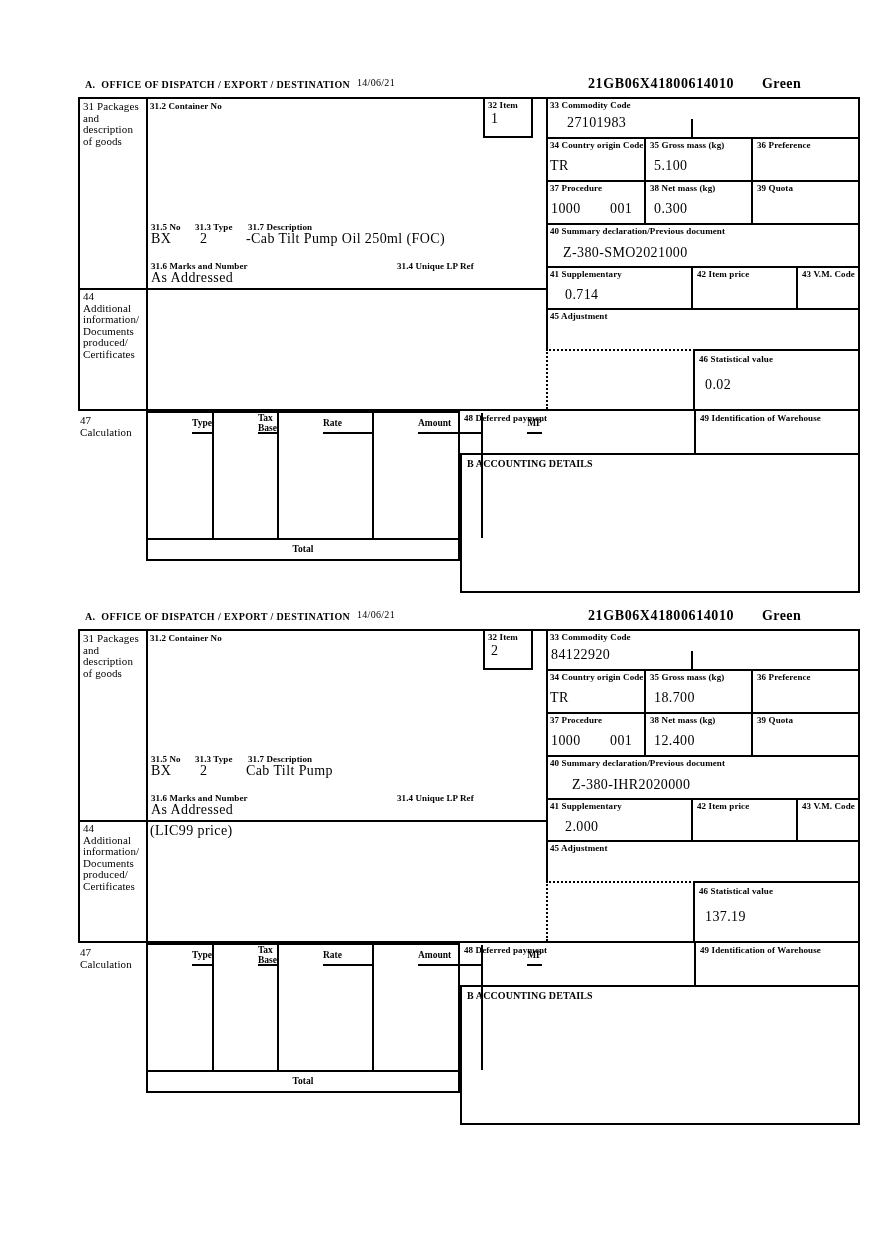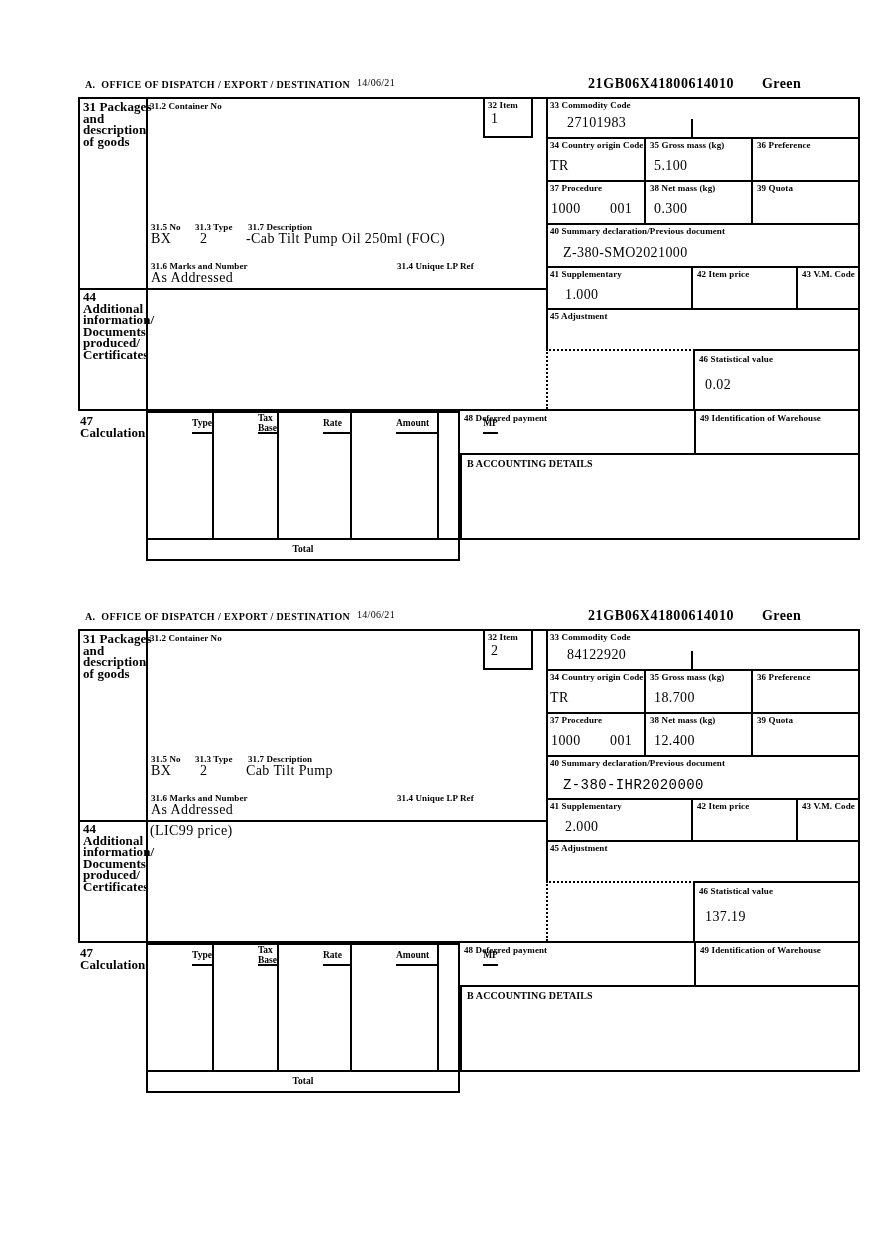--- a/index.html
+++ b/index.html
@@ -1,20 +1,20 @@
 <!DOCTYPE html>
 <html><head>
 <meta charset="utf-8">
 <style>
   html,body{margin:0;padding:0;background:#fff;}
   #doc{position:relative;width:882px;height:1250px;background:#fff;color:#000;
        font-family:"Liberation Serif","DejaVu Serif",serif;overflow:hidden;}
   .section{position:absolute;left:0;width:882px;height:500px;}
   .lbl{position:absolute;font-weight:bold;font-size:9px;letter-spacing:.1px;white-space:nowrap;line-height:11px;}
-  .lbl-lines{position:absolute;font-weight:bold;font-size:13px;letter-spacing:.1px;line-height:11.5px;}
+  .lbl-lines{position:absolute;font-weight:normal;font-size:11px;letter-spacing:.1px;line-height:11.5px;}
   .val{position:absolute;font-size:14px;letter-spacing:.4px;white-space:pre;line-height:15px;}
   .hdr-office{position:absolute;left:85px;top:5px;font-weight:bold;font-size:10px;letter-spacing:.4px;white-space:pre;}
   .hdr-date{position:absolute;left:357px;top:3px;font-size:10px;letter-spacing:.3px;}
   .hdr-mrn{position:absolute;left:588px;top:2px;font-weight:bold;font-size:14px;letter-spacing:.6px;}
   .hdr-route{position:absolute;left:762px;top:2px;font-weight:bold;font-size:14px;letter-spacing:.4px;}
   .mainbox{position:absolute;left:78px;top:23px;width:782px;height:314px;border:2px solid #000;box-sizing:border-box;}
   .vsolid{position:absolute;width:0;border-left:2px solid #000;}
   .vdot{position:absolute;width:0;border-left:2px dotted #000;}
   .hsolid{position:absolute;height:0;border-top:2px solid #000;}
   .hdot{position:absolute;height:0;border-top:2px dotted #000;}
@@ -22,30 +22,30 @@
   .bb{border-bottom:2px solid #000;}
   .br{border-right:2px solid #000;}
   .cell .clbl{position:absolute;left:4px;top:1px;font-weight:bold;font-size:9px;letter-spacing:.1px;white-space:nowrap;}
   .cell .cval{position:absolute;font-size:14px;letter-spacing:.4px;white-space:pre;}
   .box32{position:absolute;left:403px;top:0;width:50px;height:39px;box-sizing:border-box;
          border-left:2px solid #000;border-right:2px solid #000;border-bottom:2px solid #000;}
   .table47{position:absolute;left:146px;top:337px;width:314px;height:129px;border:2px solid #000;box-sizing:border-box;display:flex;}
   .t47col{height:100%;box-sizing:border-box;margin-left:44px;}
   .t47col .th{height:21px;border-bottom:2px solid #000;box-sizing:border-box;display:flex;align-items:center;justify-content:center;
               font-weight:bold;font-size:9.5px;}
-  .th.right{justify-content:flex-end;padding-right:8px;}
+  .th.right{justify-content:flex-end;padding-right:30px;}
   .totalrow{position:absolute;left:146px;top:466px;width:314px;height:21px;box-sizing:border-box;
             border-left:2px solid #000;border-right:2px solid #000;border-bottom:2px solid #000;
             text-align:center;font-weight:bold;font-size:9.5px;line-height:18px;}
   .row4849{position:absolute;left:460px;top:337px;width:400px;height:42px;box-sizing:border-box;
            border-right:2px solid #000;display:flex;}
   .cell48{width:236px;height:100%;border-right:2px solid #000;box-sizing:border-box;position:relative;}
   .cell49{flex:1;height:100%;position:relative;}
   .rlbl{position:absolute;left:4px;top:2px;font-weight:bold;font-size:9px;letter-spacing:.1px;white-space:nowrap;}
-  .bbox{position:absolute;left:460px;top:379px;width:400px;height:87px;border:2px solid #000;box-sizing:border-box;}
+  .bbox{position:absolute;left:460px;top:379px;width:400px;height:140px;border:2px solid #000;box-sizing:border-box;}
 </style>
 </head>
 <body>
 
 <div id="doc">
   <div class="section" style="top: 74px;">
 
     <div class="hdr-office">A.  OFFICE OF DISPATCH / EXPORT / DESTINATION</div>
     <div class="hdr-date">14/06/21</div>
     <div class="hdr-mrn">21GB06X41800614010</div>
@@ -129,21 +129,21 @@
         <div class="cval" style="left:8px;top:19px;"></div>
       </div>
 
       <div class="cell bb" style="left:466px;top:126px;width:312px;height:43px;">
         <div class="clbl">40 Summary declaration/Previous document</div>
         <div class="cval" style="left:17px;top:20px;">Z-380-SMO2021000</div>
       </div>
 
       <div class="cell bb br" style="left:466px;top:169px;width:147px;height:42px;">
         <div class="clbl">41 Supplementary</div>
-        <div class="cval" style="left:19px;top:19px;">1.000</div>
+        <div class="cval" style="left:19px;top:19px;">0.714</div>
       </div>
       <div class="cell bb br" style="left:613px;top:169px;width:105px;height:42px;">
         <div class="clbl">42 Item price</div>
         <div class="cval" style="left:8px;top:19px;"></div>
       </div>
       <div class="cell bb" style="left:718px;top:169px;width:60px;height:42px;">
         <div class="clbl">43 V.M. Code</div>
         <div class="cval" style="left:6px;top:19px;"></div>
       </div>
 
@@ -251,21 +251,21 @@
       <div class="val" style="left:120px;top:132px;">2</div>
       <div class="val" style="left:166px;top:132px;">Cab Tilt Pump</div>
 
       <div class="lbl" style="left:71px;top:162px;">31.6 Marks and Number</div>
       <div class="lbl" style="left:317px;top:162px;">31.4 Unique LP Ref</div>
       <div class="val" style="left:71px;top:171px;">As Addressed</div>
       <div class="val" style="left:317px;top:171px;"></div>
 
       <div class="cell bb" style="left:466px;top:0;width:312px;height:40px;">
         <div class="clbl">33 Commodity Code</div>
-        <div class="cval" style="left:21px;top:16px;">84122920</div>
+        <div class="cval" style="left:5px;top:16px;">84122920</div>
         <div class="vsolid" style="left:145px;top:20px;height:18px;"></div>
       </div>
 
       <div class="cell bb br" style="left:466px;top:40px;width:100px;height:43px;">
         <div class="clbl">34 Country origin Code</div>
         <div class="cval" style="left:4px;top:19px;">TR</div>
       </div>
       <div class="cell bb br" style="left:566px;top:40px;width:107px;height:43px;">
         <div class="clbl">35 Gross mass (kg)</div>
         <div class="cval" style="left:8px;top:19px;">18.700</div>
@@ -284,21 +284,21 @@
         <div class="clbl">38 Net mass (kg)</div>
         <div class="cval" style="left:8px;top:19px;">12.400</div>
       </div>
       <div class="cell bb" style="left:673px;top:83px;width:105px;height:43px;">
         <div class="clbl">39 Quota</div>
         <div class="cval" style="left:8px;top:19px;"></div>
       </div>
 
       <div class="cell bb" style="left:466px;top:126px;width:312px;height:43px;">
         <div class="clbl">40 Summary declaration/Previous document</div>
-        <div class="cval" style="left:17px;top:20px;font-family:Liberation Mono, monospace;">Z-380-IHR2020000</div>
+        <div class="cval" style="left:26px;top:20px;">Z-380-IHR2020000</div>
       </div>
 
       <div class="cell bb br" style="left:466px;top:169px;width:147px;height:42px;">
         <div class="clbl">41 Supplementary</div>
         <div class="cval" style="left:19px;top:19px;">2.000</div>
       </div>
       <div class="cell bb br" style="left:613px;top:169px;width:105px;height:42px;">
         <div class="clbl">42 Item price</div>
         <div class="cval" style="left:8px;top:19px;"></div>
       </div>

